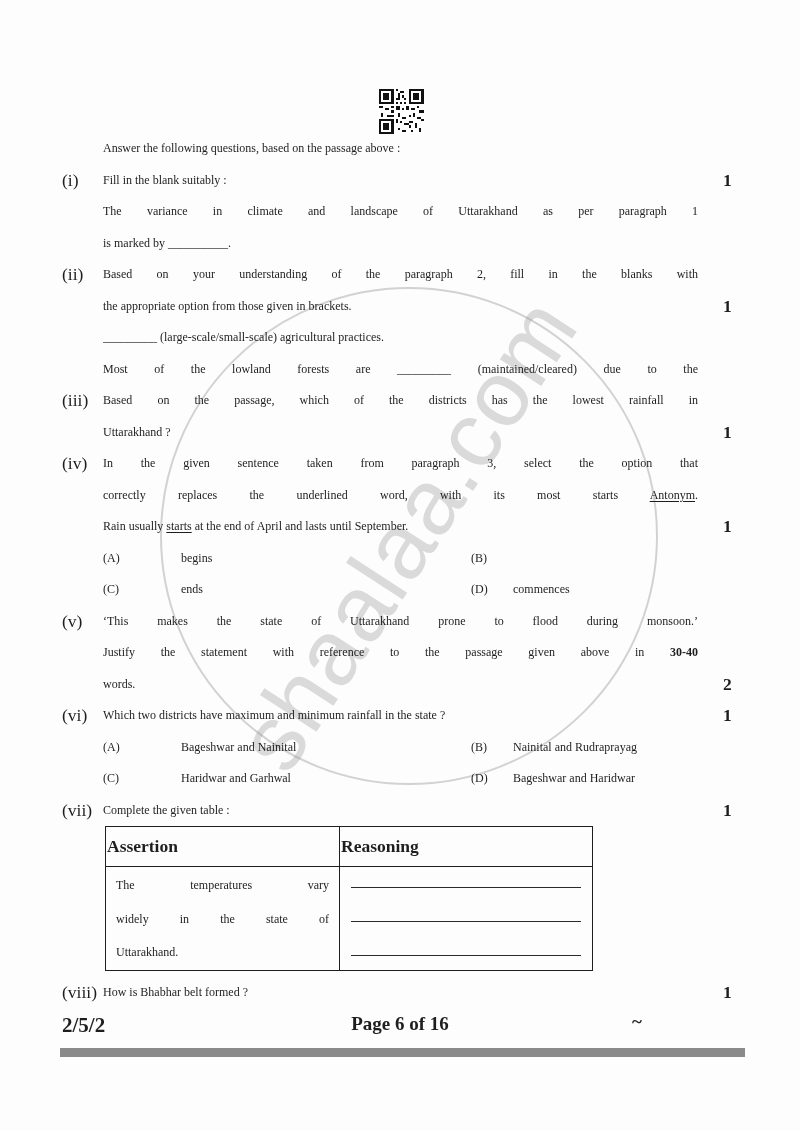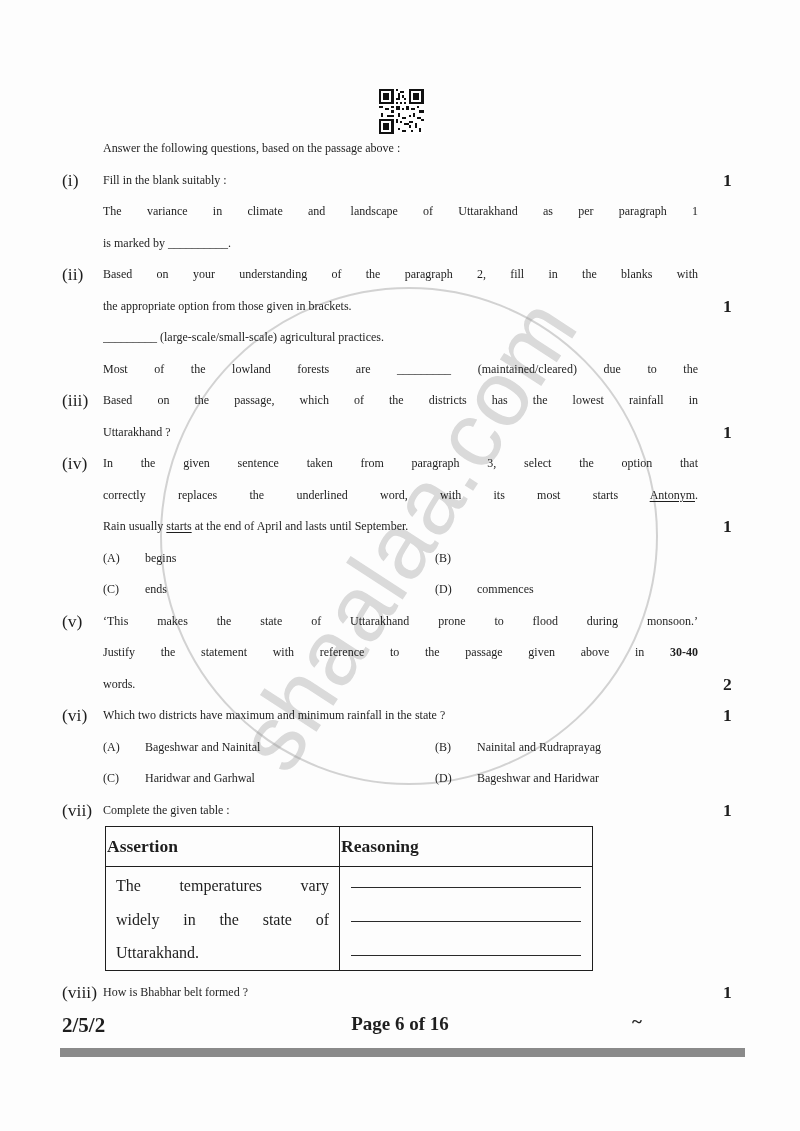--- a/index.html
+++ b/index.html
@@ -50,40 +50,40 @@
   .line { height: 31.5px; line-height: 31.5px; font-size: 12px; overflow: hidden; }
   .line.just { text-align: justify; }
   .line.just::after { content: ""; display: inline-block; width: 100%; height: 0; }
 
   .ul { text-decoration: underline; text-underline-offset: 2px; }
   .bold { font-weight: bold; }
 
   
   .opt-row { display: flex; }
   .opt-letter { flex: 0 0 42px; }
-  .opt-text-l { flex: 0 0 290px; }
+  .opt-text-l { flex: 0 0 290px; margin-left: 36px; }
   .opt-text-r { flex: 1; }
 
   
   .qtable {
     border-collapse: collapse;
     width: 483px;
     margin: 0 0 6.5px 2px;
     table-layout: fixed;
   }
   .qtable th, .qtable td { border: 1.7px solid #1e1e1e; }
   .qtable th {
     height: 37px; font-size: 17.5px; font-weight: bold; text-align: left;
     background: transparent;
   }
   .col-assert { width: 231px; }
   .col-reason { width: 250px; }
   .qtable td { height: 97px; vertical-align: top; }
   td.assert { padding: 2px 10px 0 10px; }
-  .a-line { height: 33.5px; line-height: 33.5px; font-size: 16px; overflow: hidden; }
+  .a-line { height: 33.5px; line-height: 33.5px; font-size: 12px; overflow: hidden; }
   .a-line.just { text-align: justify; }
   .a-line.just::after { content: ""; display: inline-block; width: 100%; height: 0; }
   td.reason { padding: 0 11px; }
   .blank { height: 33px; border-bottom: 1.7px solid #2a2a2a; }
   .blank.first { height: 20px; }
 
   
   .footer-code { position: absolute; left: 62px; top: 1013px; font-size: 21px; font-weight: bold; }
   .footer-page { position: absolute; left: 0; top: 1013px; width: 800px; text-align: center; font-size: 19px; font-weight: bold; }
   .footer-tilde{ position: absolute; left: 632px; top: 1011px; font-size: 19px; font-weight: bold; }

